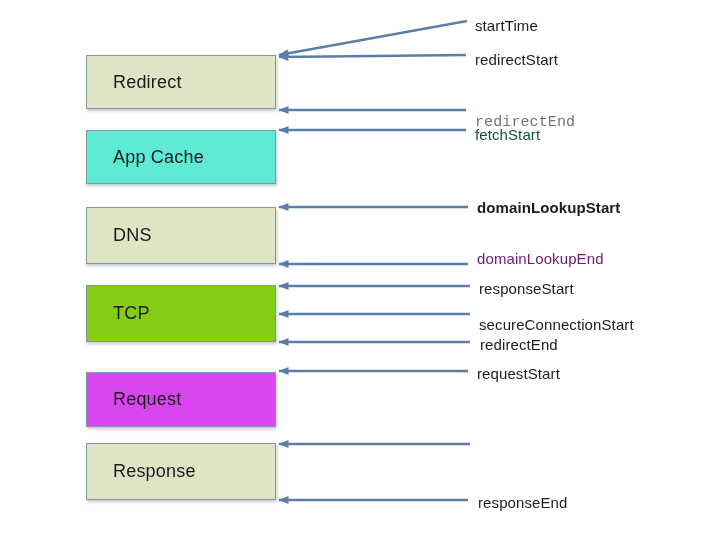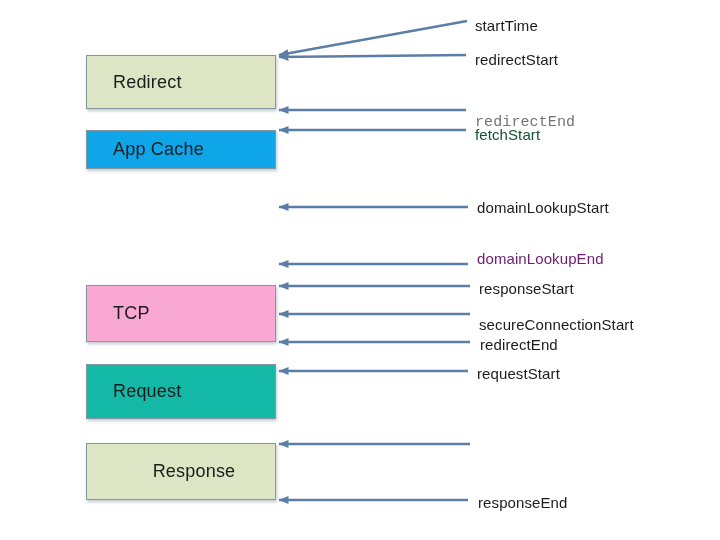--- a/index.html
+++ b/index.html
@@ -64,36 +64,39 @@
       <line x1="470" y1="314" x2="279" y2="314" stroke="#5b7ea8" stroke-width="2.4" marker-end="url(#arrowhead)"></line>
       <line x1="470" y1="342" x2="279" y2="342" stroke="#5b7ea8" stroke-width="2.4" marker-end="url(#arrowhead)"></line>
       <line x1="468" y1="371" x2="279" y2="371" stroke="#5b7ea8" stroke-width="2.4" marker-end="url(#arrowhead)"></line>
       <line x1="470" y1="444" x2="279" y2="444" stroke="#5b7ea8" stroke-width="2.4" marker-end="url(#arrowhead)"></line>
       <line x1="468" y1="500" x2="279" y2="500" stroke="#5b7ea8" stroke-width="2.4" marker-end="url(#arrowhead)"></line>
     </svg>
 
 <div class="phase-box" style="left: 86px; top: 55px; width: 190px; height: 54px; background: rgb(221, 229, 196); border-color: rgb(132, 153, 159);">
       <span class="phase-label" style="color: rgb(28, 28, 28);">Redirect</span>
     </div>
-    <div class="phase-box" style="left: 86px; top: 130px; width: 190px; height: 39px; background: #0ea5e9; border-color: rgb(132, 153, 159);">
+    <div class="phase-box" style="left: 86px; top: 130px; width: 190px; height: 54px; background: #5eead4; border-color: rgb(132, 153, 159);">
       <span class="phase-label" style="color: rgb(28, 28, 28);">App Cache</span>
     </div>
-    <div class="phase-box" style="left: 86px; top: 285px; width: 190px; height: 57px; background: #f9a8d4; border-color: rgb(132, 153, 159);">
+    <div class="phase-box" style="left: 86px; top: 207px; width: 190px; height: 57px; background: rgb(221, 229, 196); border-color: rgb(132, 153, 159);">
+      <span class="phase-label" style="color: rgb(28, 28, 28);">DNS</span>
+    </div>
+    <div class="phase-box" style="left: 86px; top: 285px; width: 190px; height: 57px; background: #84cc16; border-color: rgb(132, 153, 159);">
       <span class="phase-label" style="color: rgb(28, 28, 28);">TCP</span>
     </div>
-    <div class="phase-box" style="left: 86px; top: 364px; width: 190px; height: 55px; background: #14b8a6; border-color: rgb(132, 153, 159);">
+    <div class="phase-box" style="left: 86px; top: 372px; width: 190px; height: 55px; background: #d946ef; border-color: rgb(132, 153, 159);">
       <span class="phase-label" style="color: rgb(28, 28, 28);">Request</span>
     </div>
-    <div class="phase-box" style="left: 86px; top: 443px; width: 190px; height: 57px; background: rgb(221, 229, 196); border-color: rgb(132, 153, 159); justify-content: center;">
+    <div class="phase-box" style="left: 86px; top: 443px; width: 190px; height: 57px; background: rgb(221, 229, 196); border-color: rgb(132, 153, 159);">
       <span class="phase-label" style="color: rgb(28, 28, 28);">Response</span>
     </div>
     <div class="event-label" style="left: 475px; top: 25px; color: rgb(28, 28, 28); text-align: right;">startTime</div>
     <div class="event-label" style="left: 475px; top: 59px; color: rgb(28, 28, 28);">redirectStart</div>
     <div class="event-label" style="left: 475px; top: 122px; color: #737373; font-family: Liberation Mono, monospace;">redirectEnd</div>
     <div class="event-label" style="left: 475px; top: 134px; color: #14532d;">fetchStart</div>
-    <div class="event-label" style="left: 477px; top: 207px; color: rgb(28, 28, 28);">domainLookupStart</div>
+    <div class="event-label" style="left: 477px; top: 207px; color: rgb(28, 28, 28); font-weight: bold;">domainLookupStart</div>
     <div class="event-label" style="left: 477px; top: 258px; color: #701a75;">domainLookupEnd</div>
     <div class="event-label" style="left: 479px; top: 288px; color: rgb(28, 28, 28);">responseStart</div>
     <div class="event-label" style="left: 479px; top: 316px; color: rgb(28, 28, 28); margin-top: 8px;">secureConnectionStart</div>
     <div class="event-label" style="left: 480px; top: 344px; color: rgb(28, 28, 28);">redirectEnd</div>
     <div class="event-label" style="left: 477px; top: 373px; color: rgb(28, 28, 28);">requestStart</div>
     <div class="event-label" style="left: 478px; top: 502px; color: rgb(28, 28, 28);">responseEnd</div>
   </div>
 
 </body></html>

